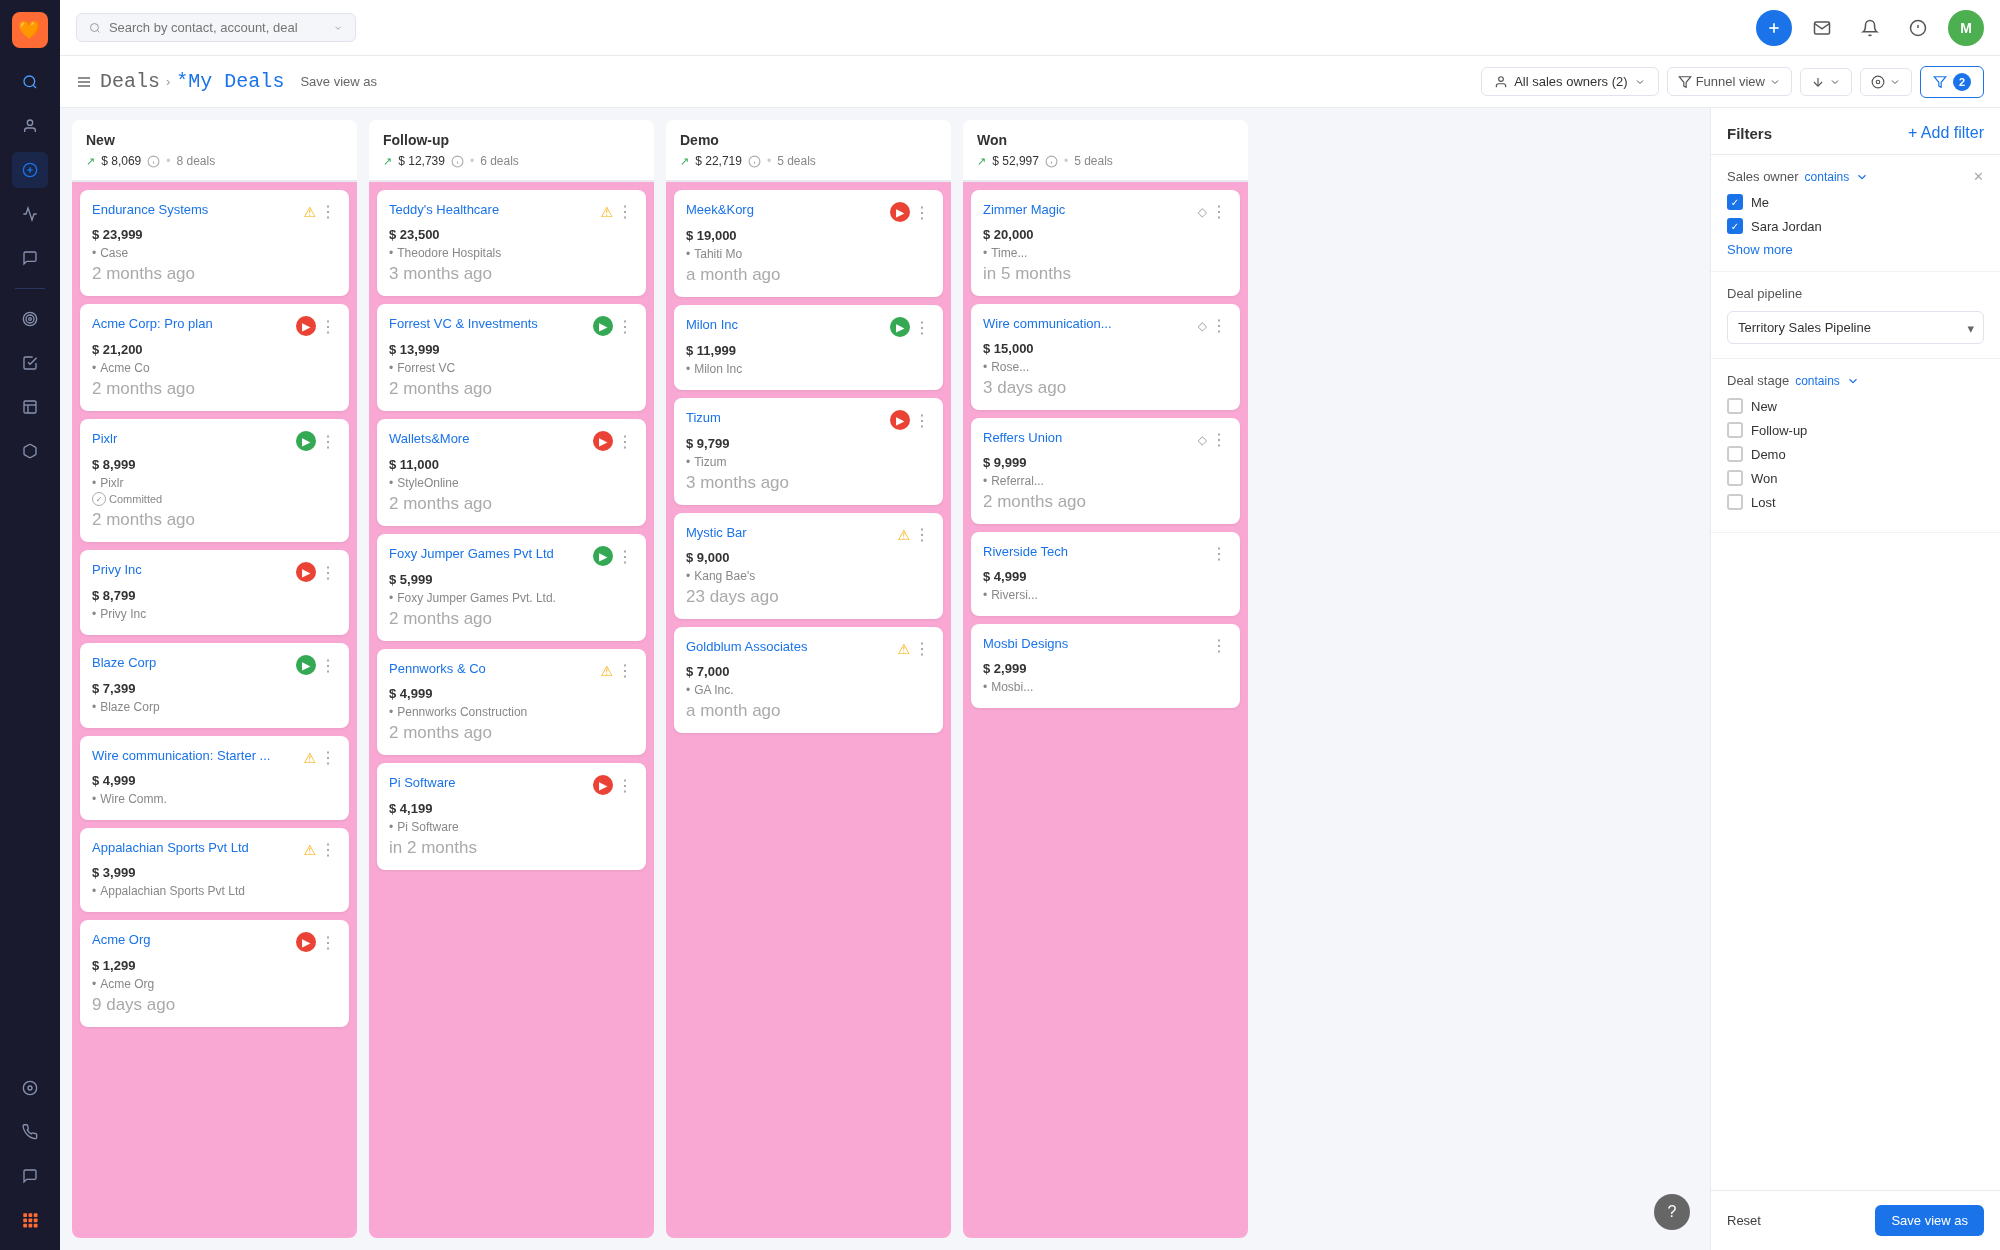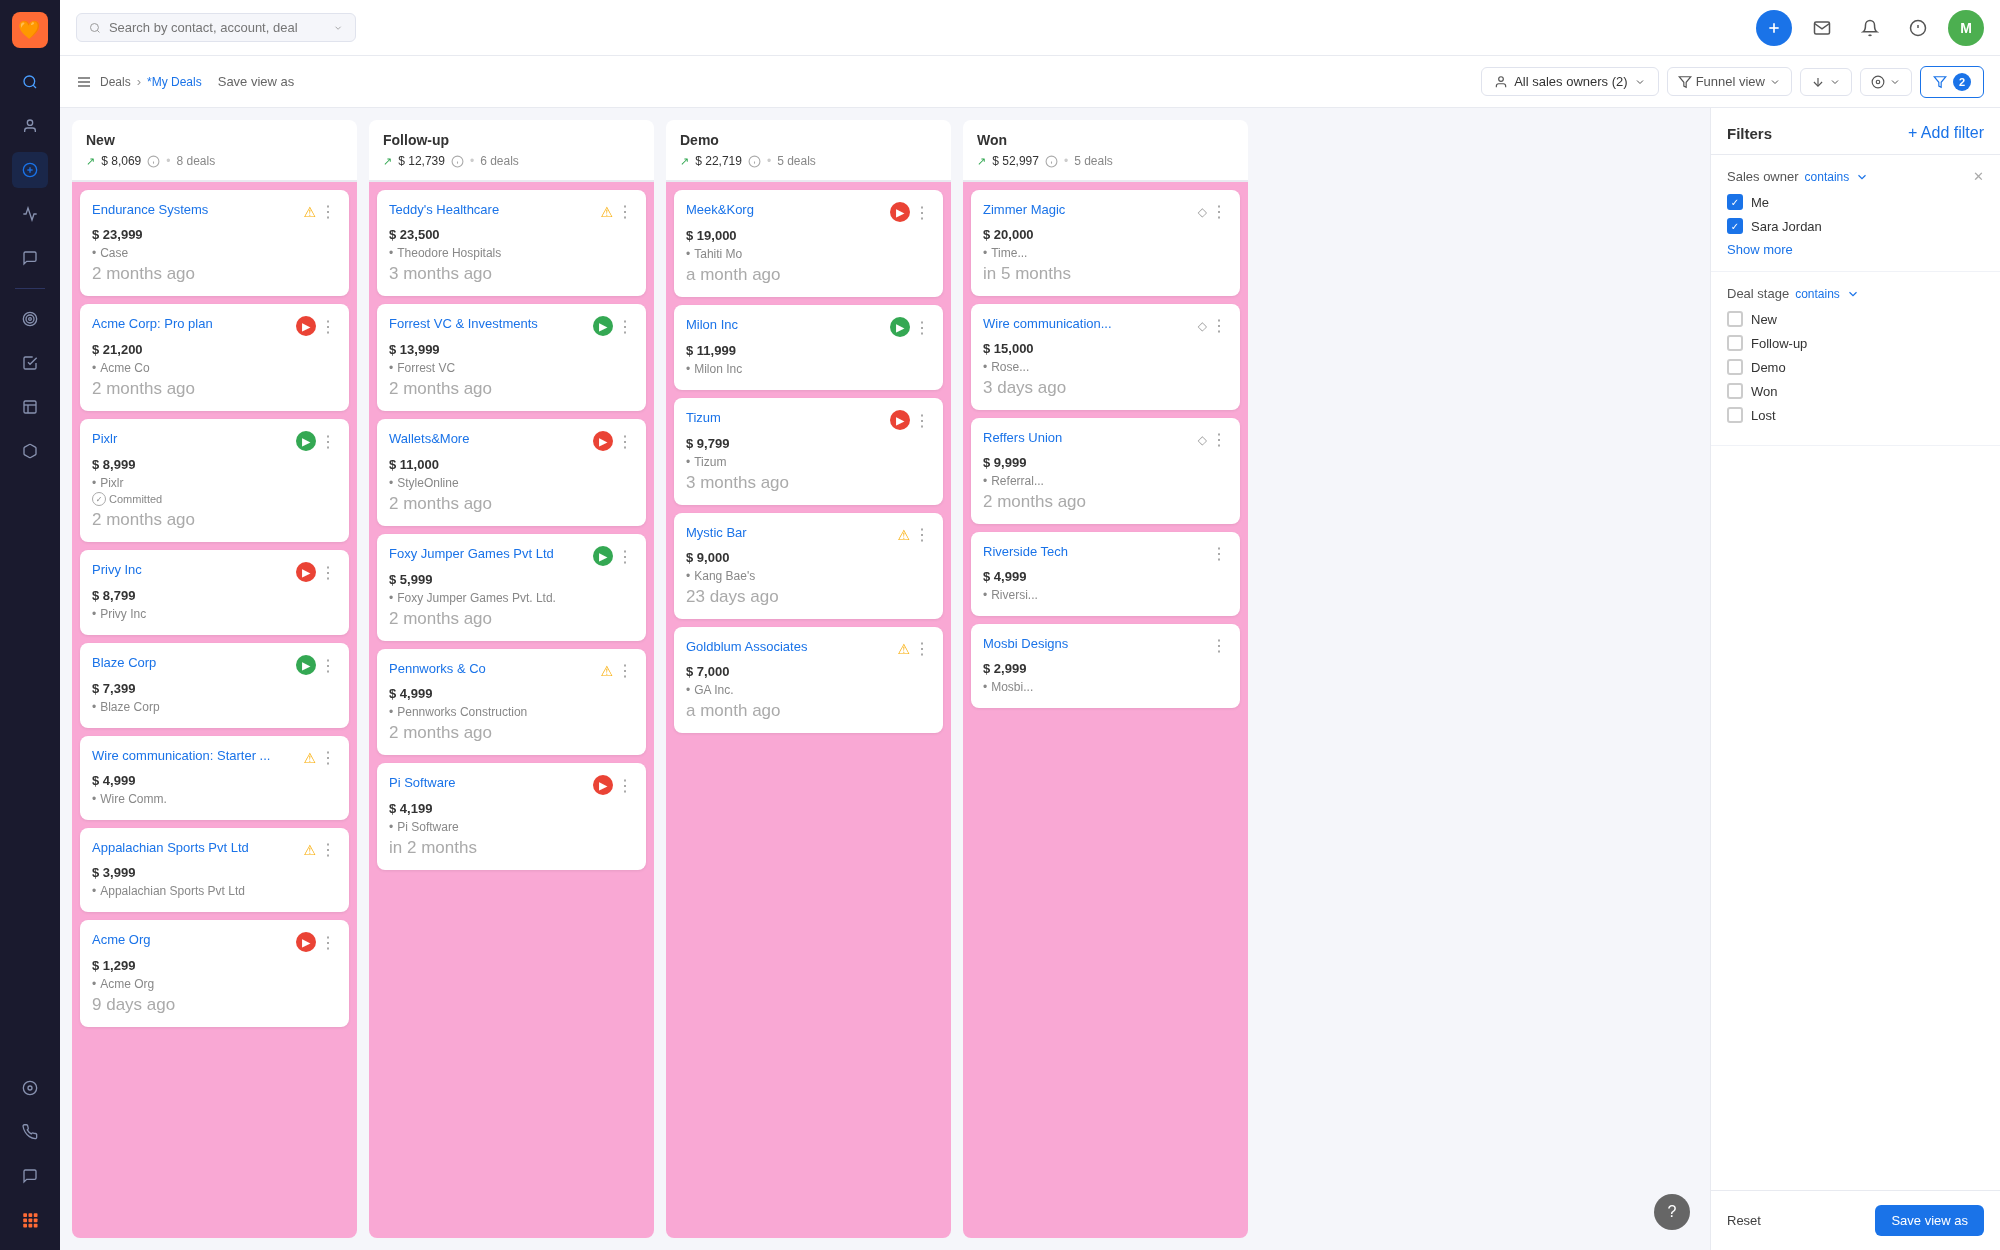--- a/index.html
+++ b/index.html
@@ -22,21 +22,21 @@
     .search-bar { display: flex; align-items: center; gap: 8px; background: #f5f6fa; border: 1px solid #e0e3ed; border-radius: 6px; padding: 6px 12px; flex: 0 0 280px; }
     .search-bar input { border: none; background: transparent; outline: none; font-size: 13px; color: #666; width: 100%; }
     .topbar-right { margin-left: auto; display: flex; align-items: center; gap: 12px; }
     .topbar-icon-btn { width: 36px; height: 36px; display: flex; align-items: center; justify-content: center; border-radius: 50%; cursor: pointer; color: #555; font-size: 16px; }
     .topbar-icon-btn.primary { background: #1a73e8; color: white; }
     .avatar { width: 36px; height: 36px; border-radius: 50%; background: #4caf50; display: flex; align-items: center; justify-content: center; color: white; font-weight: 600; font-size: 14px; }
 
     
     .subheader { background: white; height: 52px; display: flex; align-items: center; padding: 0 16px; border-bottom: 1px solid #e8eaf0; gap: 8px; flex-shrink: 0; }
     .breadcrumb { display: flex; align-items: center; gap: 6px; }
-    .breadcrumb-item { color: #666; font-size: 12px; cursor: pointer; }
+    .breadcrumb-item { color: #666; font-size: 20px; cursor: pointer; font-family: Liberation Mono, monospace; }
     .breadcrumb-item.active { color: #1a73e8; font-weight: 500; }
     .breadcrumb-sep { color: #999; }
     .save-view-btn { color: #666; font-size: 13px; cursor: pointer; margin-left: 8px; }
     .subheader-right { margin-left: auto; display: flex; align-items: center; gap: 8px; }
     .filter-btn { display: flex; align-items: center; gap: 6px; border: 1px solid #1a73e8; border-radius: 6px; padding: 6px 12px; color: #1a73e8; cursor: pointer; font-size: 13px; }
     .filter-badge { background: #1a73e8; color: white; border-radius: 50%; width: 18px; height: 18px; display: flex; align-items: center; justify-content: center; font-size: 11px; font-weight: 600; }
     .view-btn { display: flex; align-items: center; gap: 4px; border: 1px solid #e0e3ed; border-radius: 6px; padding: 6px 10px; color: #555; cursor: pointer; font-size: 13px; }
     .owners-btn { display: flex; align-items: center; gap: 6px; border: 1px solid #e0e3ed; border-radius: 6px; padding: 6px 12px; color: #333; cursor: pointer; font-size: 13px; }
 
     
@@ -773,20 +773,30 @@
         </div>
         <div class="filter-option">
           <div class="filter-checkbox">
             <span class="filter-checkbox-check">✓</span>
           </div>
           <span class="filter-option-label">Sara Jordan</span>
         </div>
         <span class="show-more">Show more</span>
       </div>
 
+      <div class="filter-section">
+        <div class="filter-section-title">
+          <span>Deal pipeline</span>
+        </div>
+        <div class="pipeline-select-wrap">
+          <div class="pipeline-select">
+            <span>Territory Sales Pipeline</span>
+          </div>
+        </div>
+      </div>
 
       <div class="filter-section">
         <div class="filter-section-title">
           <span>Deal stage</span>
           <span class="filter-contains">contains</span>
           <svg width="14" height="14" viewBox="0 0 24 24" fill="none" stroke="#1a73e8" stroke-width="2">
               <polyline points="6 9 12 15 18 9"></polyline>
             </svg>
         </div>
         <div class="deal-stage-option filter-option">

